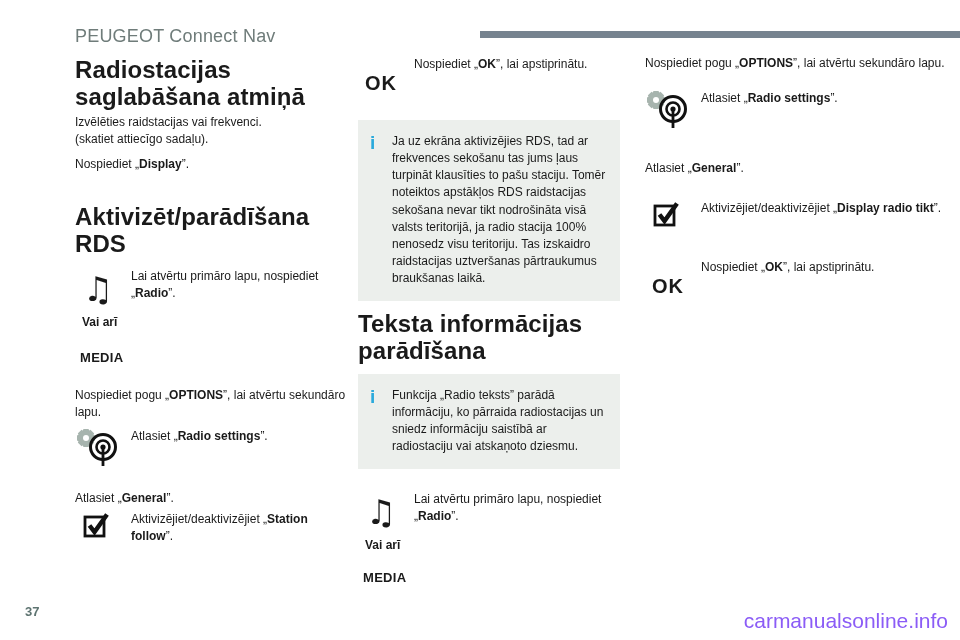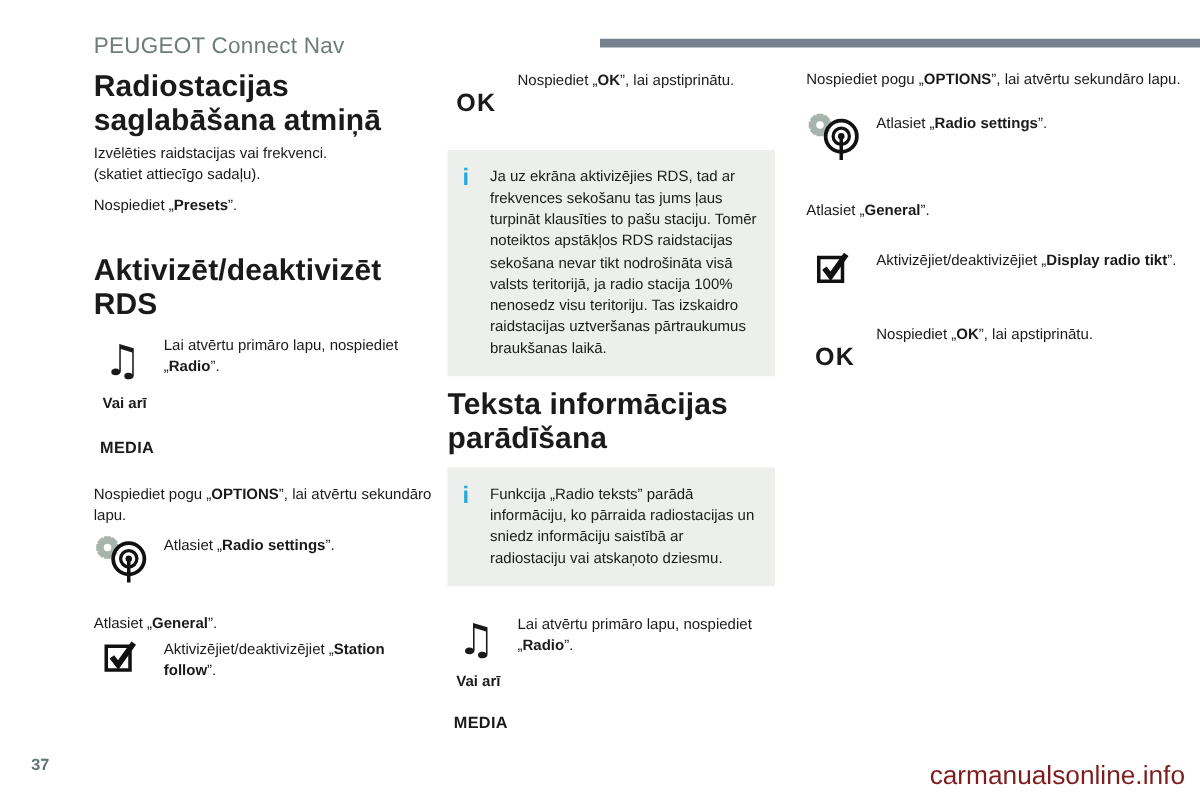--- a/index.html
+++ b/index.html
@@ -3,21 +3,21 @@
 <meta charset="utf-8">
 <style>
   html,body { margin:0; padding:0; background:#fff; }
   .page {
     position:relative; width:960px; height:640px; background:#ffffff;
     font-family:"Liberation Sans", sans-serif; color:#1a1a1a; overflow:hidden;
   }
   .header-title { position:absolute; left:75px; top:26px; font-size:18px; color:#6f7c7a; letter-spacing:0.2px; }
   .accent-bar { position:absolute; left:480px; top:31px; width:480px; height:7px; background:#76838f; }
   .page-number { position:absolute; left:25px; top:604px; font-size:13px; font-weight:bold; color:#5e7471; }
-  .watermark { position:absolute; right:12px; top:609px; font-size:21px; color:#7f1d1d; }
+  .watermark { position:absolute; right:12px; top:609px; font-size:21px; color:#8b5cf6; }
 
   .col { position:absolute; top:56px; font-size:12px; line-height:1.42; }
   .col1 { left:75px; width:272px; }
   .col2 { left:358px; width:262px; }
   .col3 { left:645px; width:300px; }
 
   .h-title { font-size:24px; line-height:1.13; margin:0; font-weight:bold; letter-spacing:0.1px; }
 
   .icon-row { display:flex; gap:10px; }
   .icon-cell { width:46px; flex:0 0 46px; display:flex; justify-content:center; align-items:flex-start; }
@@ -43,24 +43,24 @@
   <div class="accent-bar"></div>
 
   <div class="col col1">
     <h1 class="h-title">Radiostacijas saglabāšana atmiņā</h1>
 
     <div style="margin-top:4px;">
       <div>Izvēlēties raidstacijas vai frekvenci.</div>
       <div>(skatiet attiecīgo sadaļu).</div>
     </div>
 
-    <div style="margin-top:8px;"><span>Nospiediet „</span><span style="font-weight: bold;">Presets</span><span>”.</span></div>
+    <div style="margin-top:8px;"><span>Nospiediet „</span><span style="font-weight: bold;">Display</span><span>”.</span></div>
 
 
-    <h2 class="h-title" style="margin-top:30px;">Aktivizēt/deaktivizēt RDS</h2>
+    <h2 class="h-title" style="margin-top:30px;">Aktivizēt/parādīšana RDS</h2>
 
     <div class="icon-row" style="margin-top:10px;">
       <div class="icon-cell">
         <span class="music-glyph">♫</span>
       </div>
       <div class="row-text"><span>Lai atvērtu primāro lapu, nospiediet „</span><span style="font-weight: bold;">Radio</span><span>”.</span></div>
     </div>
 
     <div class="bold indent7" style="margin-top:8px;">Vai arī</div>
 

